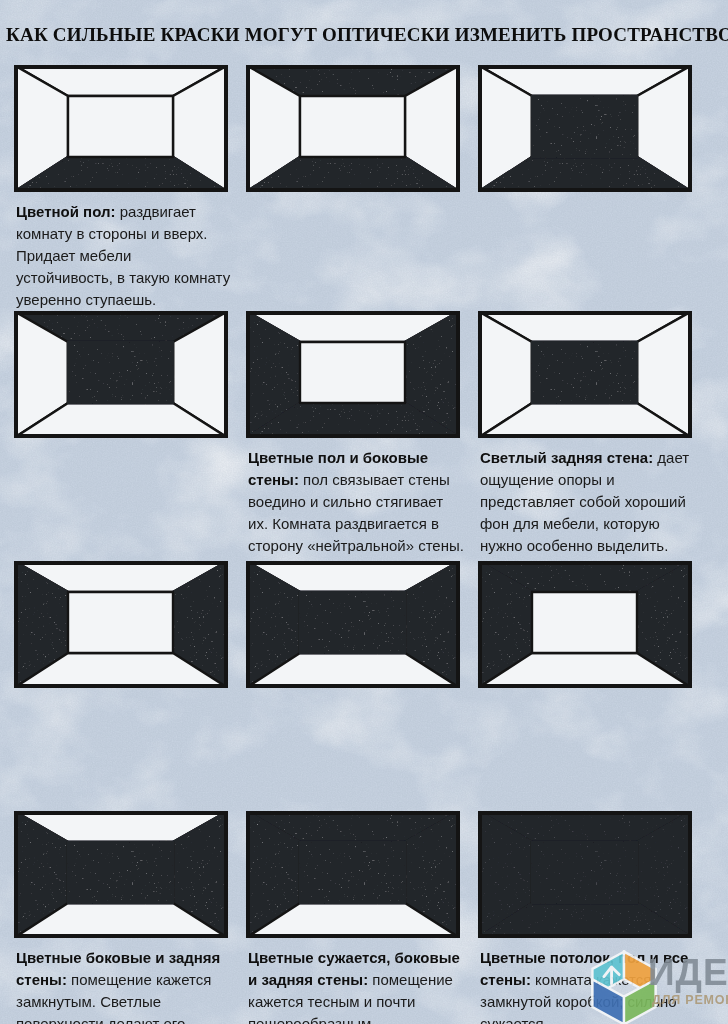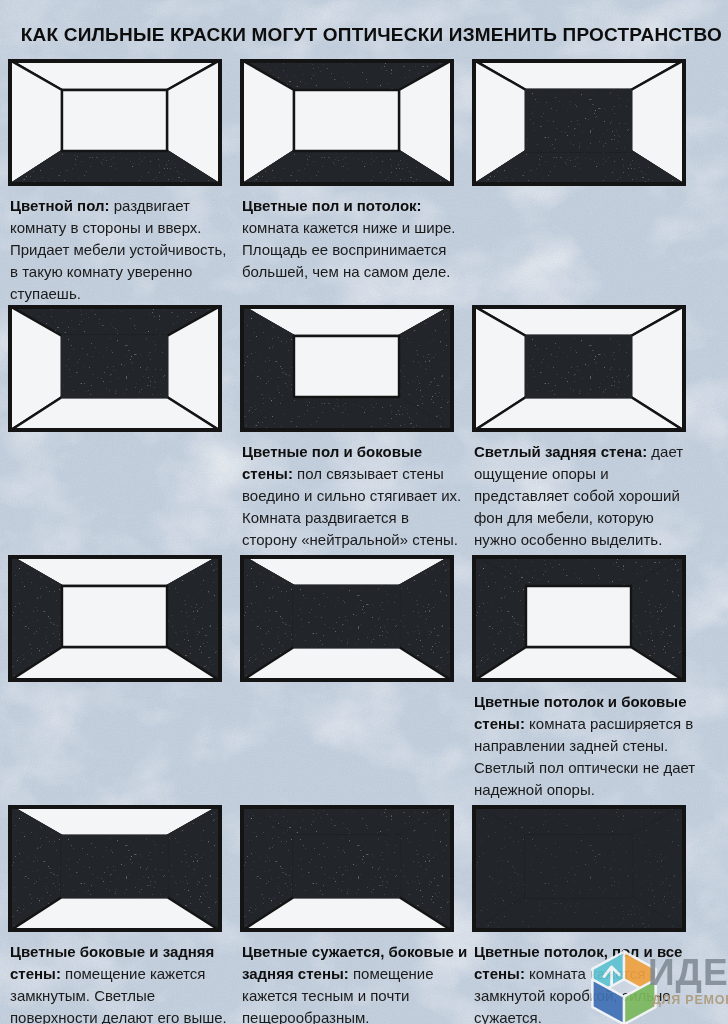--- a/index.html
+++ b/index.html
@@ -15,35 +15,36 @@
   }
   .paper-svg {
     position: absolute; left: 0; top: 0; z-index: 0;
   }
   .content {
     position: relative; z-index: 1;
   }
   .page-title {
     margin: 0;
     padding: 24px 6px 0 6px;
-    text-align: right;
+    text-align: left;
     font-size: 19px;
     font-weight: 700;
     letter-spacing: 0.2px;
     line-height: 1.15;
     color: #0d0d0d;
     white-space: nowrap;
+    font-family: Liberation Serif, serif;
   }
   .grid {
     display: grid;
     grid-template-columns: 232px 232px 232px;
     grid-template-rows: 246px 250px 250px auto;
     padding: 13px 0 0 8px;
   }
-  .cell { margin: 0; }
+  .cell { margin: 6px; }
   svg.room { display: block; }
   .cap {
     margin: 9px 2px 0 2px;
     max-width: 226px;
     font-size: 15px;
     line-height: 22px;
     color: #1a1a1a;
   }
   .cap-bold { font-weight: 700; color: #0f0f0f; }
   .watermark {
@@ -118,21 +119,20 @@
 
   <figure class="cell">
     <svg class="room" width="214" height="127" viewBox="0 0 214 127">
           <polygon points="0,0 214,0 159,31 54,31" fill="#8e9093" filter="url(#grain)" stroke="#141414" stroke-width="2.4" stroke-linejoin="round"></polygon>
           <polygon points="0,0 54,31 54,92 0,127" fill="#f3f5f7" stroke="#141414" stroke-width="2.4" stroke-linejoin="round"></polygon>
           <polygon points="214,0 159,31 159,92 214,127" fill="#f3f5f7" stroke="#141414" stroke-width="2.4" stroke-linejoin="round"></polygon>
           <polygon points="0,127 54,92 159,92 214,127" fill="#8e9093" filter="url(#grain)" stroke="#141414" stroke-width="2.4" stroke-linejoin="round"></polygon>
           <polygon points="54,31 159,31 159,92 54,92" fill="#f3f5f7" stroke="#141414" stroke-width="2.4" stroke-linejoin="round"></polygon>
           <rect x="2" y="2" width="210" height="123" fill="none" stroke="#141414" stroke-width="4"></rect>
         </svg>
-    <figcaption class="cap"><span class="cap-bold">Цветные пол и потолок: </span><span class="cap-rest">комната кажется ниже и шире. Площадь ее воспринимается большей, чем на самом деле.</span></figcaption>
   </figure>
 
   <figure class="cell">
     <svg class="room" width="214" height="127" viewBox="0 0 214 127">
           <polygon points="0,0 214,0 159,31 54,31" fill="#f3f5f7" stroke="#141414" stroke-width="2.4" stroke-linejoin="round"></polygon>
           <polygon points="0,0 54,31 54,92 0,127" fill="#f3f5f7" stroke="#141414" stroke-width="2.4" stroke-linejoin="round"></polygon>
           <polygon points="214,0 159,31 159,92 214,127" fill="#f3f5f7" stroke="#141414" stroke-width="2.4" stroke-linejoin="round"></polygon>
           <polygon points="0,127 54,92 159,92 214,127" fill="#8e9093" filter="url(#grain)" stroke="#141414" stroke-width="2.4" stroke-linejoin="round"></polygon>
           <polygon points="54,31 159,31 159,92 54,92" fill="#8e9093" filter="url(#grain)" stroke="#141414" stroke-width="2.4" stroke-linejoin="round"></polygon>
           <rect x="2" y="2" width="210" height="123" fill="none" stroke="#141414" stroke-width="4"></rect>
@@ -198,21 +198,20 @@
 
   <figure class="cell">
     <svg class="room" width="214" height="127" viewBox="0 0 214 127">
           <polygon points="0,0 214,0 159,31 54,31" fill="#8e9093" filter="url(#grain)" stroke="#141414" stroke-width="2.4" stroke-linejoin="round"></polygon>
           <polygon points="0,0 54,31 54,92 0,127" fill="#8e9093" filter="url(#grain)" stroke="#141414" stroke-width="2.4" stroke-linejoin="round"></polygon>
           <polygon points="214,0 159,31 159,92 214,127" fill="#8e9093" filter="url(#grain)" stroke="#141414" stroke-width="2.4" stroke-linejoin="round"></polygon>
           <polygon points="0,127 54,92 159,92 214,127" fill="#f3f5f7" stroke="#141414" stroke-width="2.4" stroke-linejoin="round"></polygon>
           <polygon points="54,31 159,31 159,92 54,92" fill="#f3f5f7" stroke="#141414" stroke-width="2.4" stroke-linejoin="round"></polygon>
           <rect x="2" y="2" width="210" height="123" fill="none" stroke="#141414" stroke-width="4"></rect>
         </svg>
-    <figcaption class="cap"><span class="cap-bold">Цветные потолок и боковые стены: </span><span class="cap-rest">комната расширяется в направлении задней стены. Светлый пол оптически не дает надежной опоры.</span></figcaption>
   </figure>
 
   <figure class="cell">
     <svg class="room" width="214" height="127" viewBox="0 0 214 127">
           <polygon points="0,0 214,0 159,31 54,31" fill="#f3f5f7" stroke="#141414" stroke-width="2.4" stroke-linejoin="round"></polygon>
           <polygon points="0,0 54,31 54,92 0,127" fill="#8e9093" filter="url(#grain)" stroke="#141414" stroke-width="2.4" stroke-linejoin="round"></polygon>
           <polygon points="214,0 159,31 159,92 214,127" fill="#8e9093" filter="url(#grain)" stroke="#141414" stroke-width="2.4" stroke-linejoin="round"></polygon>
           <polygon points="0,127 54,92 159,92 214,127" fill="#f3f5f7" stroke="#141414" stroke-width="2.4" stroke-linejoin="round"></polygon>
           <polygon points="54,31 159,31 159,92 54,92" fill="#8e9093" filter="url(#grain)" stroke="#141414" stroke-width="2.4" stroke-linejoin="round"></polygon>
           <rect x="2" y="2" width="210" height="123" fill="none" stroke="#141414" stroke-width="4"></rect>

